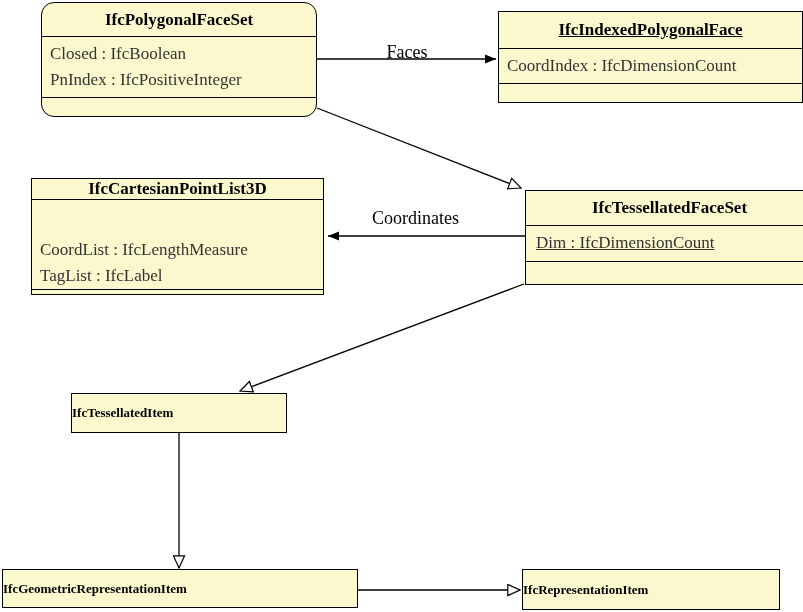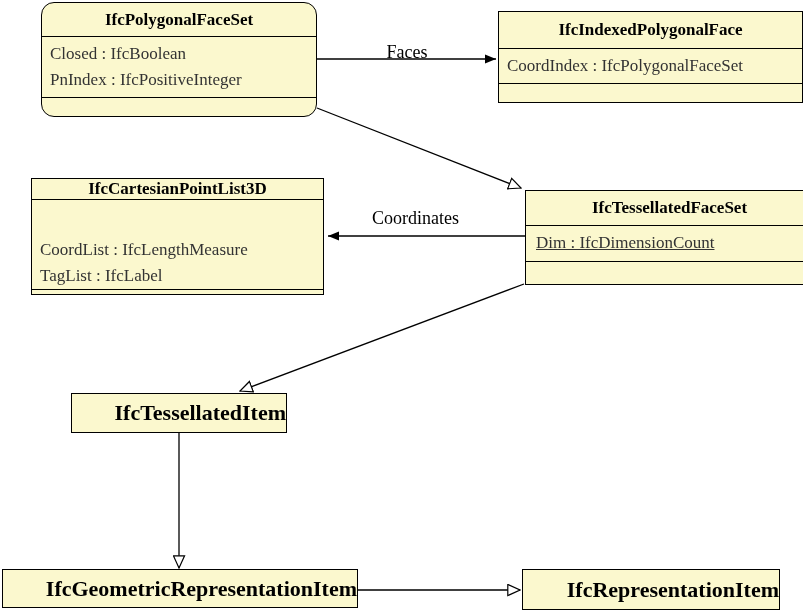--- a/index.html
+++ b/index.html
@@ -46,23 +46,23 @@
     white-space: nowrap;
   }
   .cls-empty { flex: 1; }
   .cls-single {
     position: absolute;
     box-sizing: border-box;
     background: #FBF8CE;
     border: 1.5px solid #000000;
     display: flex;
     align-items: center;
-    justify-content: flex-end;
+    justify-content: flex-start;
     font-weight: bold;
-    font-size: 22px;
+    font-size: 13px;
     color: #000000;
     white-space: nowrap;
   }
   
   .rel-label {
     position: absolute;
     font-size: 18px;
     color: #000000;
     text-align: center;
     white-space: nowrap;
@@ -101,23 +101,23 @@
   <div class="cls" style="left:41px; top:2px; width:276px; height:115px;border-radius:13px;">
     <div class="cls-title" style="height:34px;">IfcPolygonalFaceSet</div>
     <div class="cls-attrs" style="height:61px;">
       <div class="attr">Closed : IfcBoolean</div>
       <div class="attr">PnIndex : IfcPositiveInteger</div>
     </div>
     <div class="cls-empty"></div>
   </div>
 
   <div class="cls" style="left:498px; top:11px; width:305px; height:92px;">
-    <div class="cls-title" style="height:37px;">IfcIndexedPolygonalFace</div>
+    <div class="cls-title" style="height:37px;text-decoration:underline;">IfcIndexedPolygonalFace</div>
     <div class="cls-attrs" style="height:35px;">
-      <div class="attr">CoordIndex : IfcPolygonalFaceSet</div>
+      <div class="attr">CoordIndex : IfcDimensionCount</div>
     </div>
     <div class="cls-empty"></div>
   </div>
 
   <div class="cls" style="left:31px; top:178px; width:293px; height:117px;gap:32px;">
     <div class="cls-title" style="height:32px;">IfcCartesianPointList3D</div>
     <div class="cls-attrs" style="height:63px; padding-top:5px;">
       <div class="attr">CoordList : IfcLengthMeasure</div>
       <div class="attr">TagList : IfcLabel</div>
     </div>

